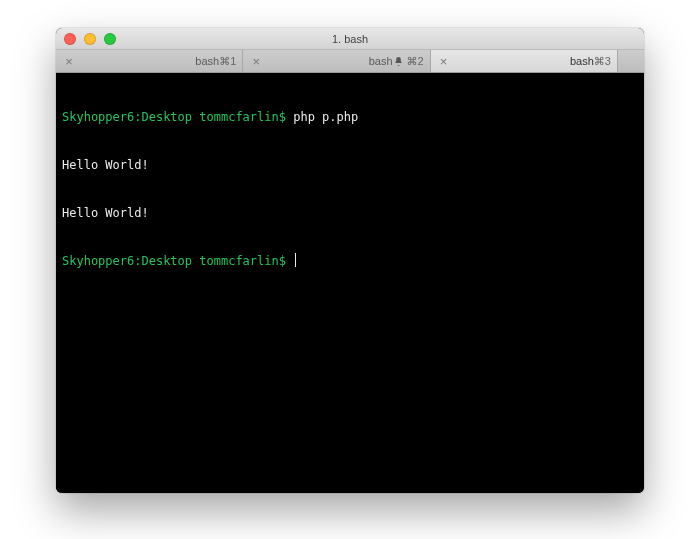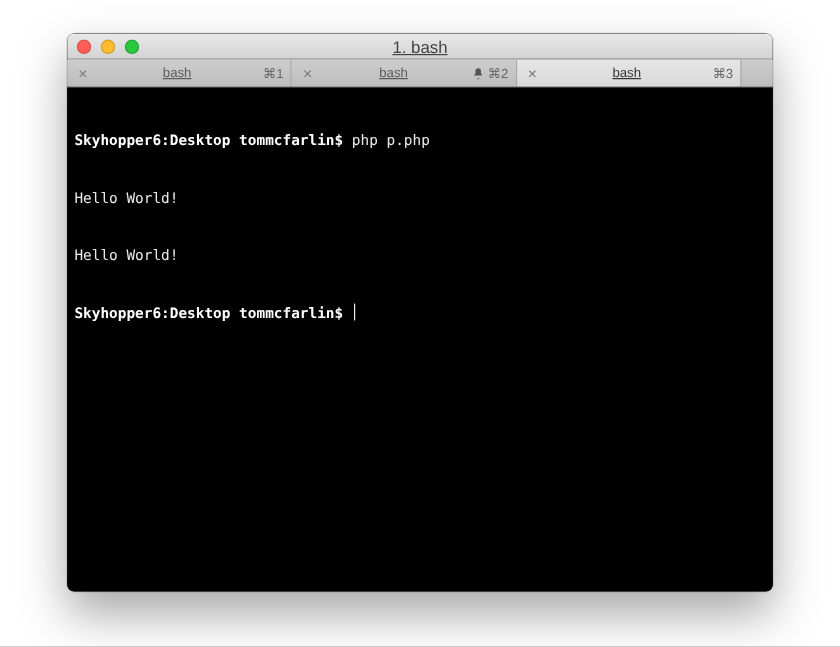--- a/index.html
+++ b/index.html
@@ -35,23 +35,22 @@
       position: absolute;
       left: 0;
     }
     .dot { width: 12px; height: 12px; border-radius: 50%; border: 0.5px solid rgba(0,0,0,0.15); }
     .dot.red { background: #ff5f57; }
     .dot.yellow { background: #febc2e; }
     .dot.green { background: #28c840; }
     .title {
       flex: 1;
       text-align: center;
-      font-size: 14px;
+      font-size: 11px;
       color: #444;
-      text-decoration: underline;
     }
     .tabbar {
       height: 23px;
       display: flex;
       background: linear-gradient(#c6c6c6, #bfbfbf);
       border-bottom: 1px solid #9a9a9a;
     }
     .tab {
       flex: 1;
       display: flex;
@@ -70,22 +69,21 @@
     }
     .tab .close {
       font-size: 13px;
       color: #777;
       width: 14px;
       text-align: center;
       flex-shrink: 0;
     }
     .tab .label {
       flex: 1;
-      text-align: center;
-      text-decoration: underline;
+      text-align: right;
     }
     .tab .right {
       display: flex;
       align-items: center;
       gap: 3px;
       flex-shrink: 0;
       font-size: 10px;
       color: #666;
     }
     .tab .bell svg { width: 11px; height: 11px; display: block; }
@@ -94,21 +92,21 @@
       background: #000;
       color: #eaeaea;
       font-family: "Menlo", "Monaco", "Consolas", monospace;
       font-size: 12px;
       line-height: 16px;
       padding: 4px 6px 6px 6px;
       height: 420px;
       white-space: pre;
     }
     .line { min-height: 16px; }
-    .prompt { color: #ffffff; font-weight: bold; }
+    .prompt { color: #22c55e; }
     .cursor {
       display: inline-block;
       width: 1px;
       height: 14px;
       background: #eaeaea;
       vertical-align: -2px;
       margin-left: 2px;
     }
   </style>
 </head>

